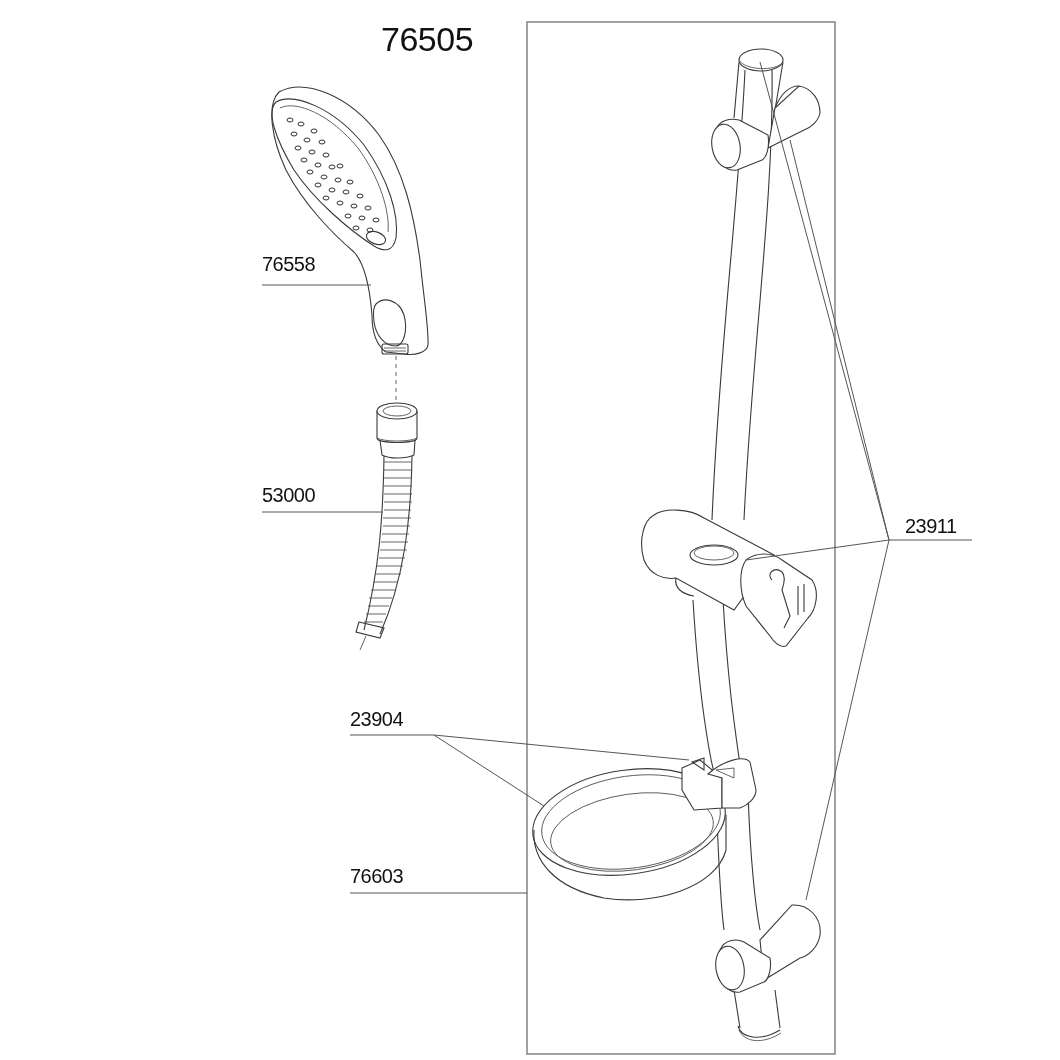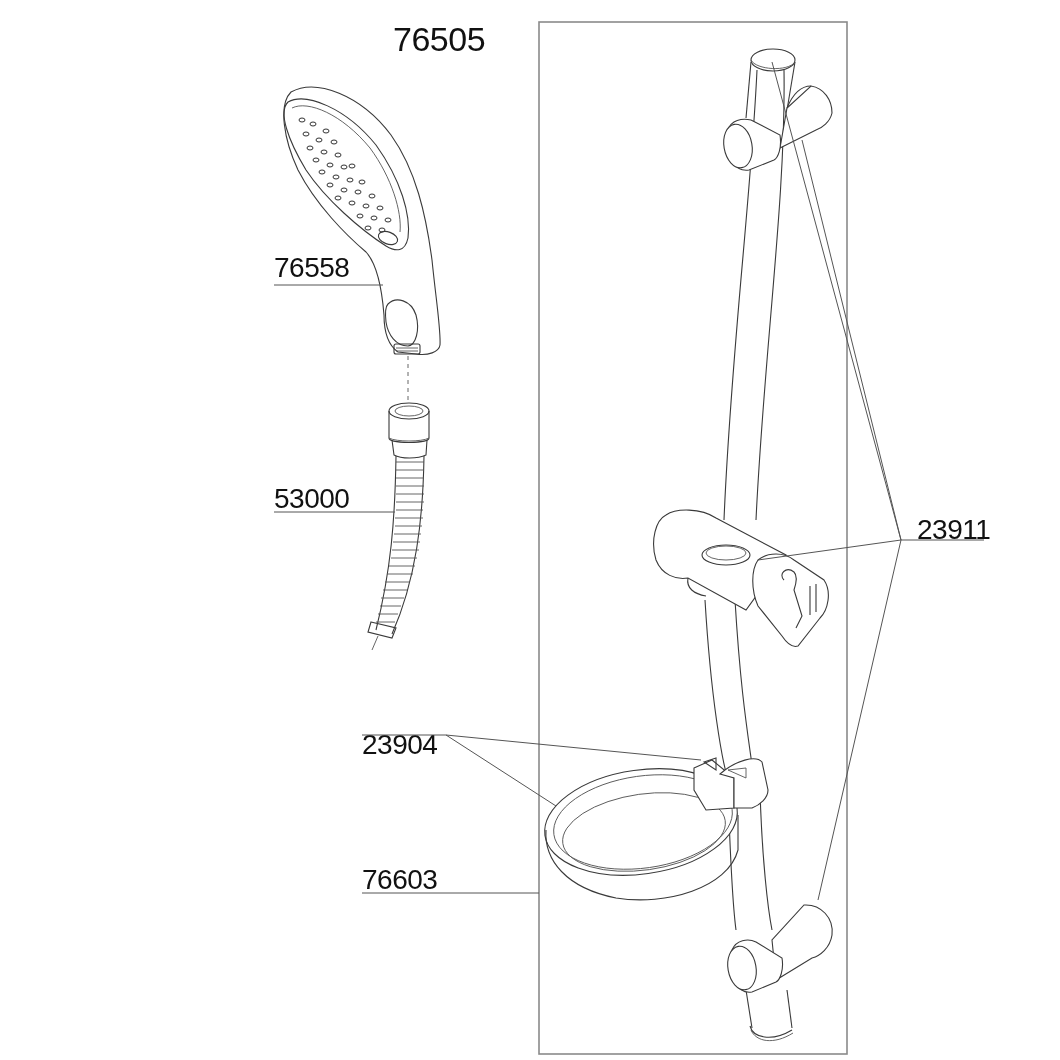--- a/index.html
+++ b/index.html
@@ -1,36 +1,36 @@
 <!DOCTYPE html>
 <html><head>
   <meta charset="utf-8">
   <style>
     html, body { margin: 0; padding: 0; background: #ffffff; }
     body { width: 1060px; height: 1060px; position: relative; overflow: hidden; font-family: "Liberation Sans", sans-serif; }
-    #stage { position: absolute; left: 16px; top: 0; width: 969px; height: 1060px; }
-    .lbl { position: absolute; font-family: "Liberation Sans", sans-serif; color: #111; font-size: 28px; line-height: 1; letter-spacing: -0.5px; }
+    #stage { position: absolute; left: 4px; top: 0; width: 969px; height: 1060px; }
+    .lbl { position: absolute; font-family: "Liberation Sans", sans-serif; color: #111; font-size: 20px; line-height: 1; letter-spacing: -0.5px; }
     .title { font-size: 34px; }
     svg .ln { fill: none; stroke: #3a3a3a; stroke-width: 1.1; }
     svg .thin { fill: none; stroke: #555; stroke-width: 0.9; }
     svg .frame { fill: none; stroke: #8a8a8a; stroke-width: 1.6; }
     svg .leader { fill: none; stroke: #555; stroke-width: 1; }
     svg .fillw { fill: #fff; stroke: #3a3a3a; stroke-width: 1.1; }
     svg .hole { fill: #fff; stroke: #333; stroke-width: 1; }
   </style>
 </head>
 <body>
 
 <div id="stage">
 
   <div class="lbl title" style="left:377px; top:22px;">76505</div>
   <div class="lbl" style="left:258px; top:254px;">76558</div>
   <div class="lbl" style="left:258px; top:485px;">53000</div>
   <div class="lbl" style="left:890px; top:516px;margin-left:11px;">23911</div>
-  <div class="lbl" style="left:346px; top:709px;margin-top:22px;">23904</div>
+  <div class="lbl" style="left:346px; top:709px;">23904</div>
   <div class="lbl" style="left:346px; top:866px;">76603</div>
 
   <svg width="1060" height="1060" viewBox="0 0 1060 1060" style="position:absolute;left:0;top:0;">
 
     <rect class="frame" x="523" y="22" width="308" height="1032"></rect>
 
     <g>
 
       <path class="fillw" d="M275,92 C300,78 345,95 375,135 C400,170 410,215 416,260 C420,300 425,330 424,345 C423,352 412,356 400,354 L382,352 C372,345 368,330 368,315 C366,290 362,265 350,252 C330,235 300,205 282,170 C268,140 262,105 275,92 Z"></path>
 

